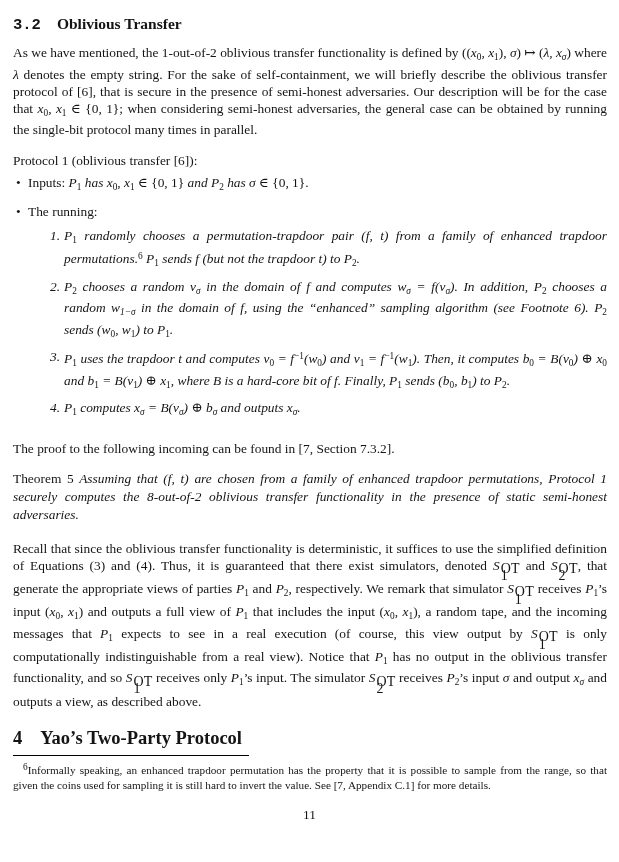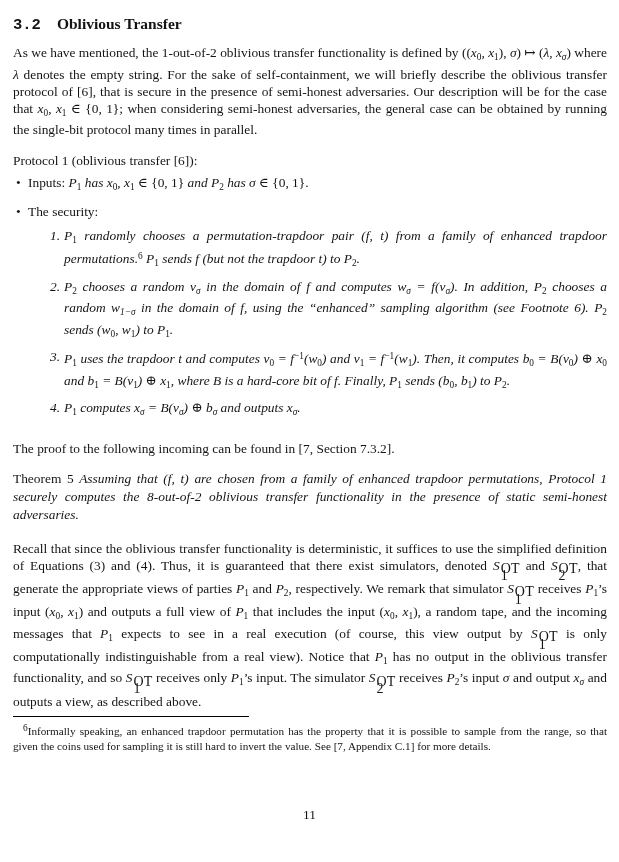--- a/index.html
+++ b/index.html
@@ -59,21 +59,21 @@
 
   <p class="para just protocol-title"><span class="seg-b">Protocol 1</span><span> (oblivious transfer [6]):</span></p>
 
   <div>
     <div class="bullet-item">
       <span class="bullet-marker">•</span>
       <span class="bullet-body"><span class="seg-b">Inputs:</span><span class="seg-i"> P</span><span class="seg-sub">1</span><span class="seg-i"> has x</span><span class="seg-sub">0</span><span class="seg-i">, x</span><span class="seg-sub">1</span><span> ∈ {0, 1} </span><span class="seg-i">and P</span><span class="seg-sub">2</span><span class="seg-i"> has σ</span><span> ∈ {0, 1}.</span></span>
     </div>
     <div class="bullet-item">
       <span class="bullet-marker">•</span>
-      <span class="bullet-body"><span class="seg-b">The security:</span></span>
+      <span class="bullet-body"><span class="seg-b">The running:</span></span>
     </div>
 
     <div class="steps">
       <div class="step">
         <span class="step-marker">1.</span>
         <span class="step-body"><span class="seg-i">P</span><span class="seg-sub">1</span><span class="seg-i"> randomly chooses a permutation-trapdoor pair (f, t) from a family of enhanced trapdoor permutations.</span><span class="seg-sup">6</span><span class="seg-i"> P</span><span class="seg-sub">1</span><span class="seg-i"> sends f (but not the trapdoor t) to P</span><span class="seg-sub">2</span><span>.</span></span>
       </div>
       <div class="step">
         <span class="step-marker">2.</span>
         <span class="step-body"><span class="seg-i">P</span><span class="seg-sub">2</span><span class="seg-i"> chooses a random v</span><span class="seg-isub">σ</span><span class="seg-i"> in the domain of f and computes w</span><span class="seg-isub">σ</span><span class="seg-i"> = f(v</span><span class="seg-isub">σ</span><span class="seg-i">). In addition, P</span><span class="seg-sub">2</span><span class="seg-i"> chooses a random w</span><span class="seg-isub">1−σ</span><span class="seg-i"> in the domain of f, using the “enhanced” sampling algorithm (see Footnote 6). P</span><span class="seg-sub">2</span><span class="seg-i"> sends (w</span><span class="seg-sub">0</span><span class="seg-i">, w</span><span class="seg-sub">1</span><span class="seg-i">) to P</span><span class="seg-sub">1</span><span>.</span></span>
@@ -106,20 +106,23 @@
         <span class="stack-top">OT</span>
         <span class="stack-bottom">1</span>
       </span><span> is only computationally indistinguishable from a real view). Notice that </span><span class="seg-i">P</span><span class="seg-sub">1</span><span> has no output in the oblivious transfer functionality, and so </span><span class="seg-i">S</span><span class="stack">
         <span class="stack-top">OT</span>
         <span class="stack-bottom">1</span>
       </span><span> receives only </span><span class="seg-i">P</span><span class="seg-sub">1</span><span>’s input. The simulator </span><span class="seg-i">S</span><span class="stack">
         <span class="stack-top">OT</span>
         <span class="stack-bottom">2</span>
       </span><span> receives </span><span class="seg-i">P</span><span class="seg-sub">2</span><span>’s input </span><span class="seg-i">σ</span><span> and output </span><span class="seg-i">x</span><span class="seg-isub">σ</span><span> and outputs a view, as described above.</span></p>
 
+  <div class="h-main">
+    <span class="sec-num">4</span><span>Yao’s Two-Party Protocol</span>
+  </div>
 
 
   <hr class="fn-rule">
 
   <p class="para footnote"><span class="seg-sup">6</span><span>Informally speaking, an enhanced trapdoor permutation has the property that it is possible to sample from the range, so that given the coins used for sampling it is still hard to invert the value. See [7, Appendix C.1] for more details.</span></p>
 
 </div>
 
 <div class="page-num">11</div>
 

